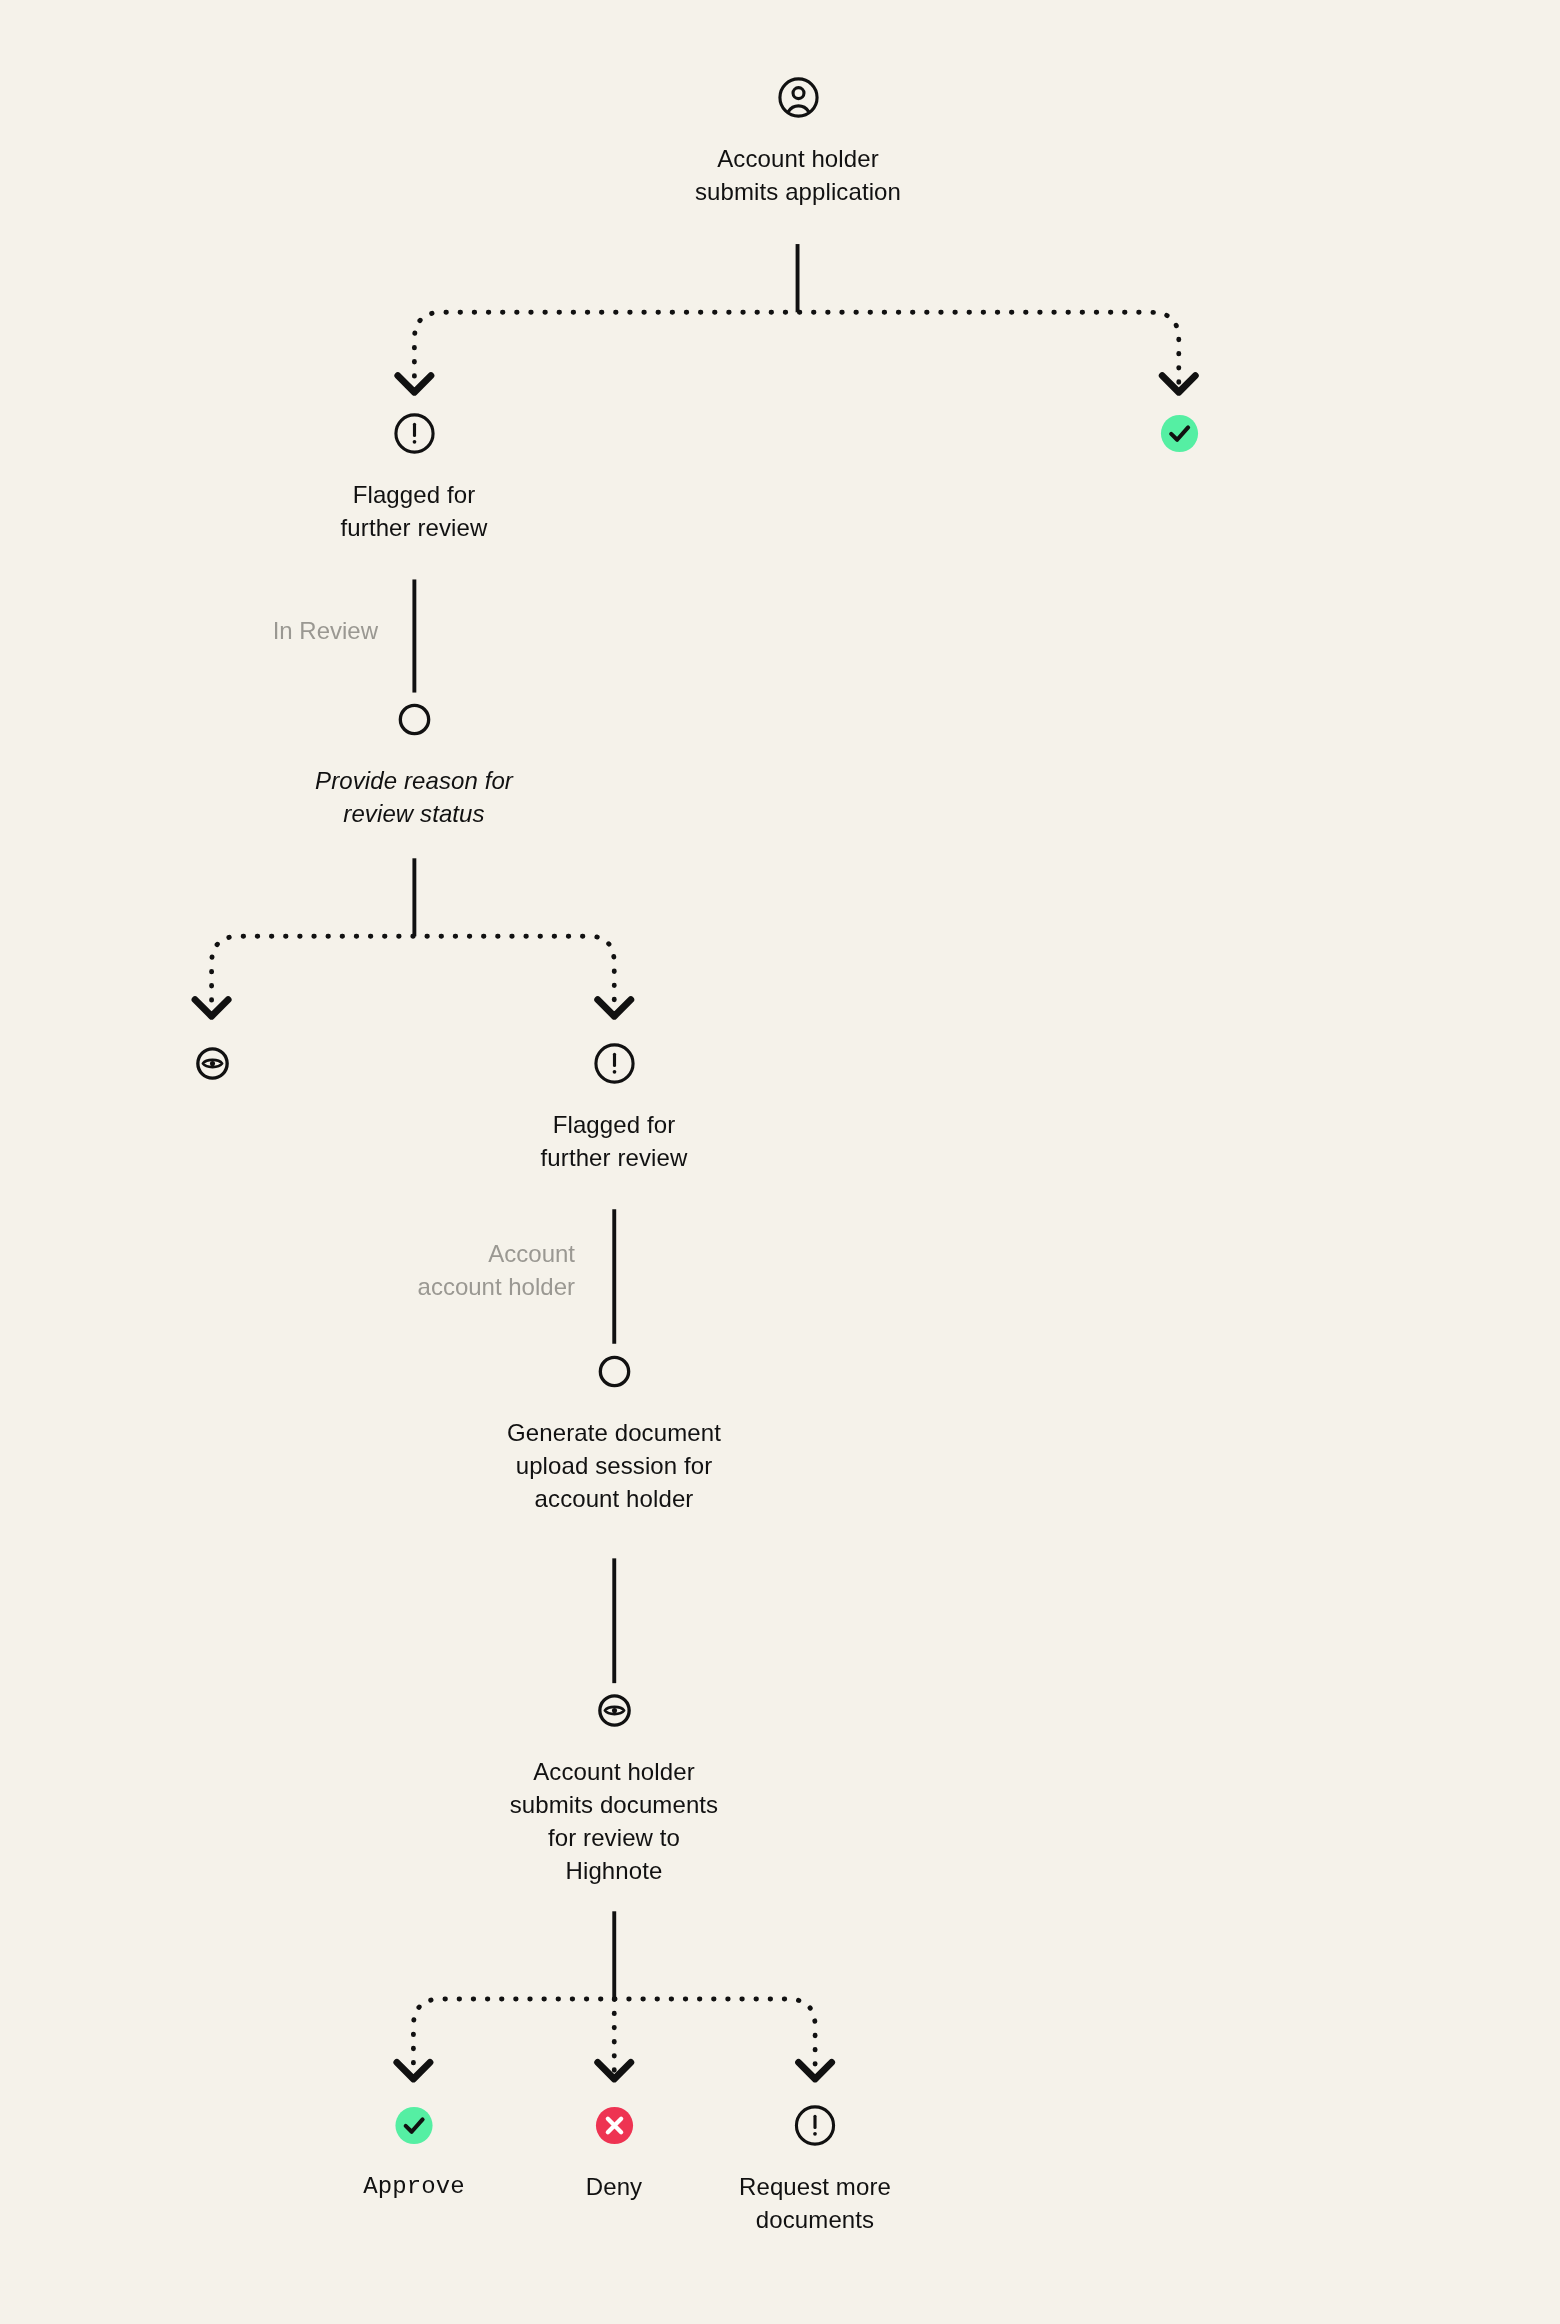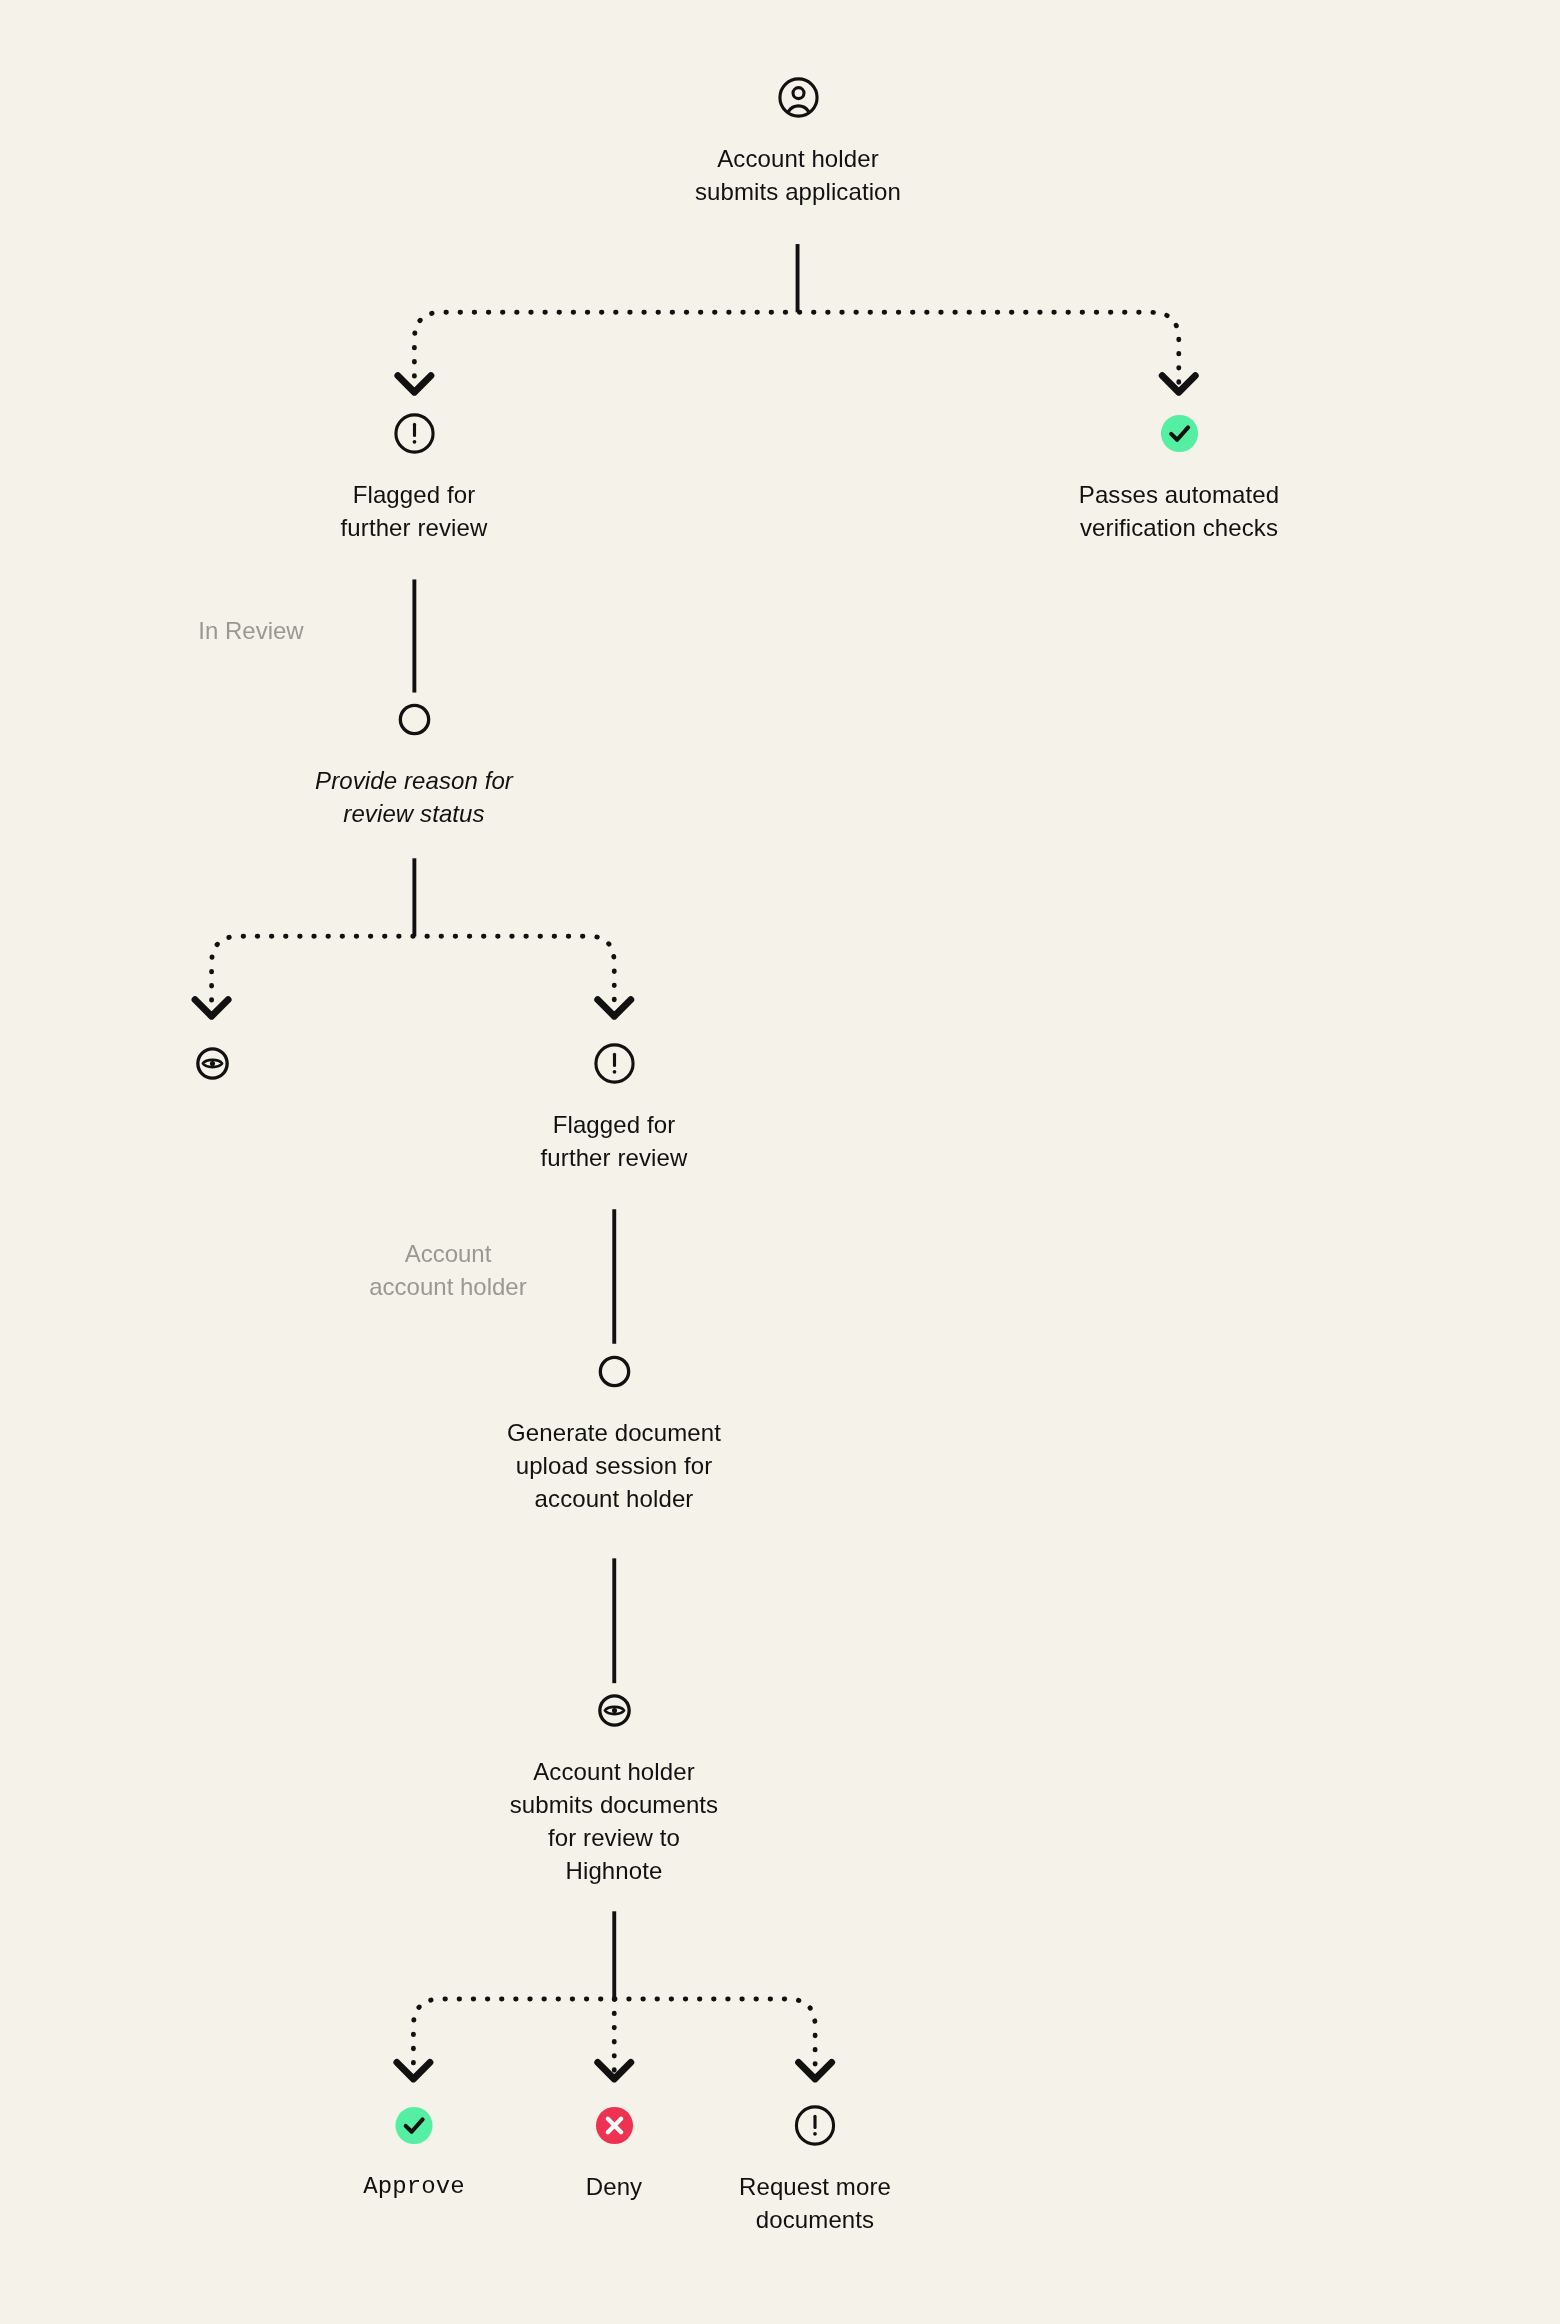--- a/index.html
+++ b/index.html
@@ -42,21 +42,21 @@
     margin-top: 23.4px;
     font-size: 24px;
     line-height: 33px;
     color: #111111;
     letter-spacing: 0.1px;
     white-space: pre-line;
   }
   .edge-label {
     position: absolute;
     transform: translateX(-100%);
-    text-align: center;
+    text-align: right;
     font-size: 24px;
     line-height: 33px;
     color: #9A9892;
     white-space: pre-line;
     width: 254px;
   }
 </style>
 </head>
 <body>
 
@@ -138,22 +138,20 @@
 further review</div>
   </div>
 
   <div class="node" style="left:1179px; top:412px;">
     <span>
       <svg class="node-icon" viewBox="0 0 44 44">
         <circle cx="22" cy="22" r="19" fill="#55EFA3"></circle>
         <path d="M13.5 22.4 L19.6 28.4 L30.8 15.8" fill="none" stroke="#111" stroke-width="4.2" stroke-linecap="round" stroke-linejoin="round"></path>
       </svg>
     </span>
-    <div class="node-label">Passes automated
-verification checks</div>
   </div>
 
   <div class="node" style="left:414px; top:698px;font-style:italic;">
     <span>
       <svg class="node-icon" viewBox="0 0 44 44">
         <circle cx="22" cy="22" r="14.5" fill="none" stroke="#111" stroke-width="3.4"></circle>
       </svg>
     </span>
     <div class="node-label">Provide reason for
 review status</div>

